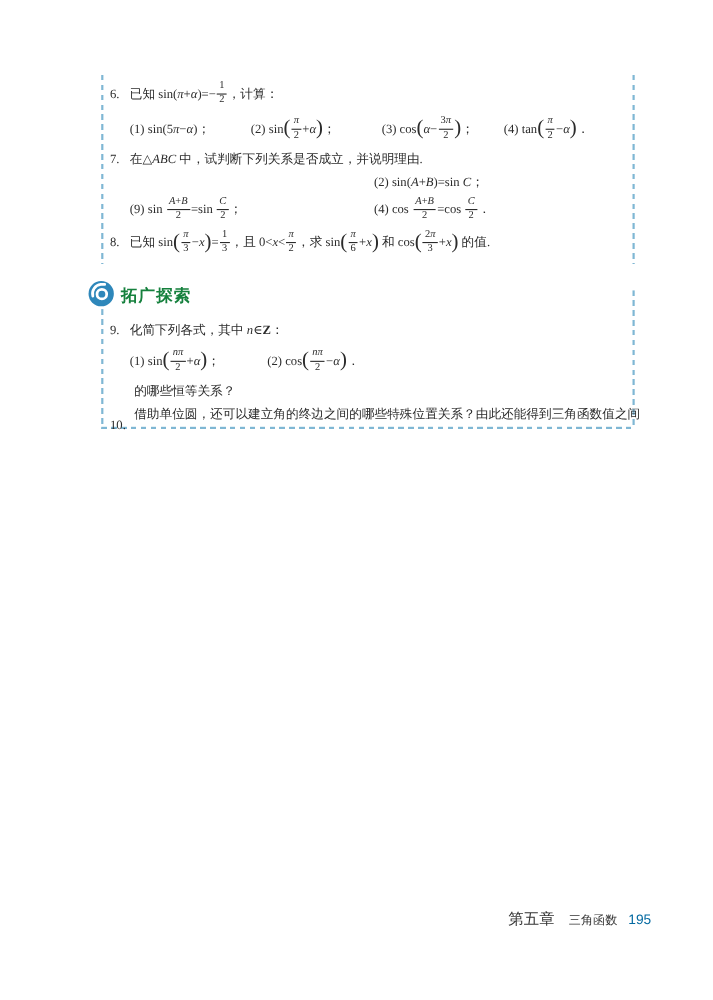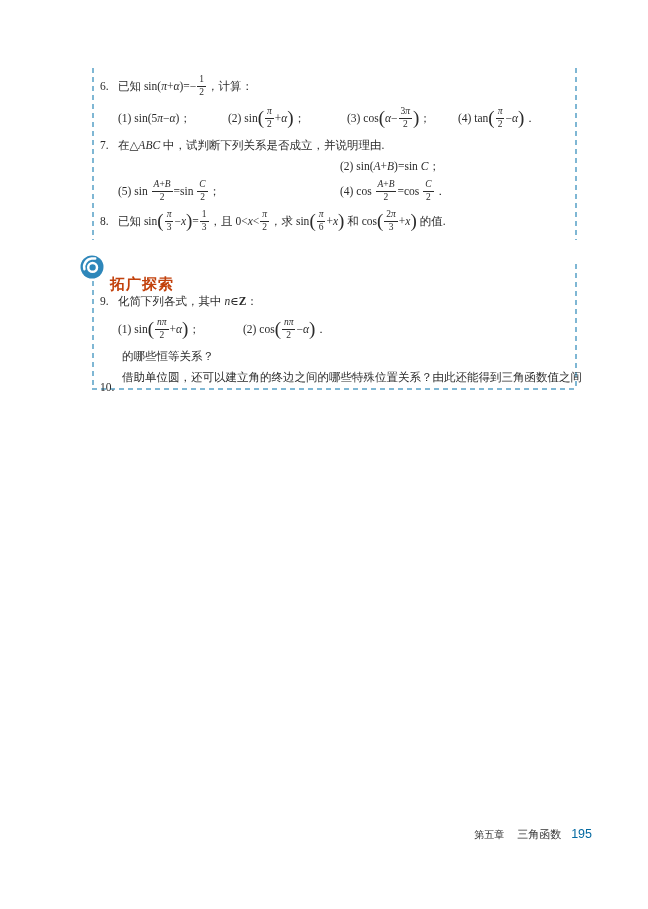--- a/index.html
+++ b/index.html
@@ -58,28 +58,28 @@
   .b{font-weight:bold;}
   .frac{display:inline-flex;flex-direction:column;align-items:center;vertical-align:middle;line-height:1.05;margin:0 1px;position:relative;top:-1px;}
   .frac .fn{font-size:9.5px;padding:0 2px 1px;border-bottom:1px solid var(--ink);}
   .frac .fd{font-size:9.5px;padding-top:1px;}
   .bp{font-size:19px;line-height:0;vertical-align:middle;position:relative;top:-1px;font-weight:400;}
 
   
   #explore-icon{position:absolute;left:79px;top:254px;width:26px;height:26px;}
   #explore-icon .bg{fill:var(--icon-blue);}
   #explore-label{
-    position:absolute;left:110px;top:275px;
+    position:absolute;left:110px;top:260px;
     font-family:"Liberation Sans","DejaVu Sans",sans-serif;
-    font-weight:bold;font-size:15px;letter-spacing:1px;color:#c2410c;
+    font-weight:bold;font-size:15px;letter-spacing:1px;color:#15803d;
   }
 
   
   #footer{position:absolute;top:827px;right:56px;display:flex;align-items:baseline;color:#333;}
-  #footer .f-chapter{font-size:10px;}
+  #footer .f-chapter{font-size:14px;}
   #footer .f-section{font-size:11px;margin-left:13px;}
   #footer .f-page{font-family:"Liberation Sans","DejaVu Sans",sans-serif;font-size:12.5px;margin-left:10px;color:#0369a1;}
 </style>
 </head>
 <body>
 
 <div class="page">
 
   <div class="vdash" id="ex-left"></div>
   <div class="vdash" id="ex-right"></div>
@@ -113,21 +113,21 @@
         </div>
       </div>
       <div class="prob prob-7">
         <div class="pnum">7.</div>
         <div class="pbody">
           <div class="row h-plain"><span class="t">在△</span><span class="i">ABC</span><span class="t"> 中，试判断下列关系是否成立，并说明理由.</span></div>
           <div class="row r2">
             <span class="cell c1"><span class="t">(2) sin(</span><span class="i">A</span><span class="t">+</span><span class="i">B</span><span class="t">)=sin </span><span class="i">C</span><span class="t">；</span></span>
           </div>
           <div class="row r2f">
-            <span class="cell c0"><span class="t">(5) sin </span><span class="frac">
+            <span class="cell c0"><span class="t">(9) sin </span><span class="frac">
                 <span class="fn"><span class="i">A</span><span class="t">+</span><span class="i">B</span></span>
                 <span class="fd"><span class="t">2</span></span>
               </span><span class="t">=sin </span><span class="frac">
                 <span class="fn"><span class="i">C</span></span>
                 <span class="fd"><span class="t">2</span></span>
               </span><span class="t">；</span></span>
             <span class="cell c1"><span class="t">(4) cos </span><span class="frac">
                 <span class="fn"><span class="i">A</span><span class="t">+</span><span class="i">B</span></span>
                 <span class="fd"><span class="t">2</span></span>
               </span><span class="t">=cos </span><span class="frac">

